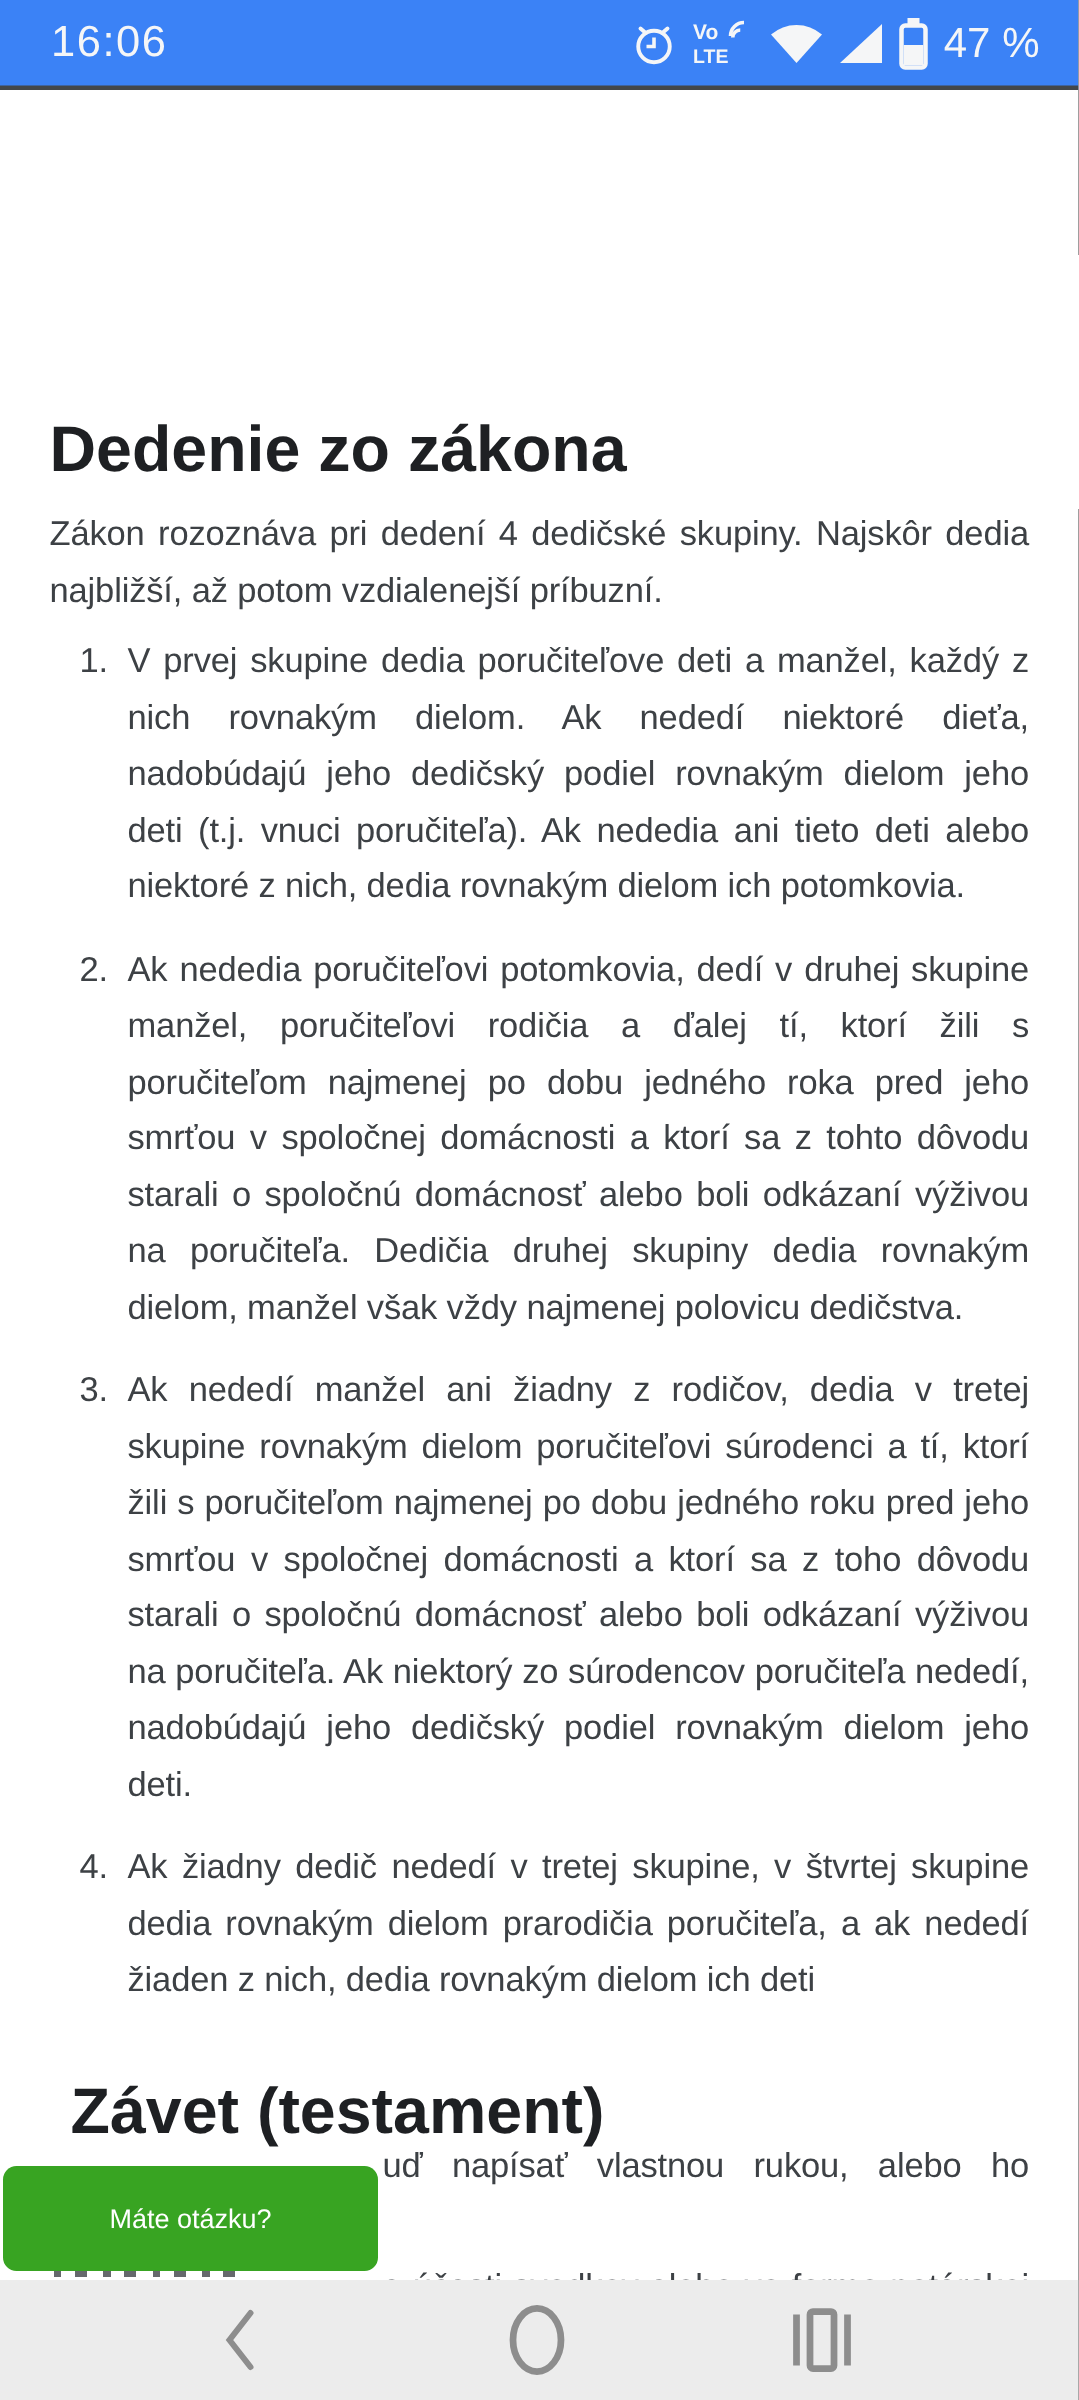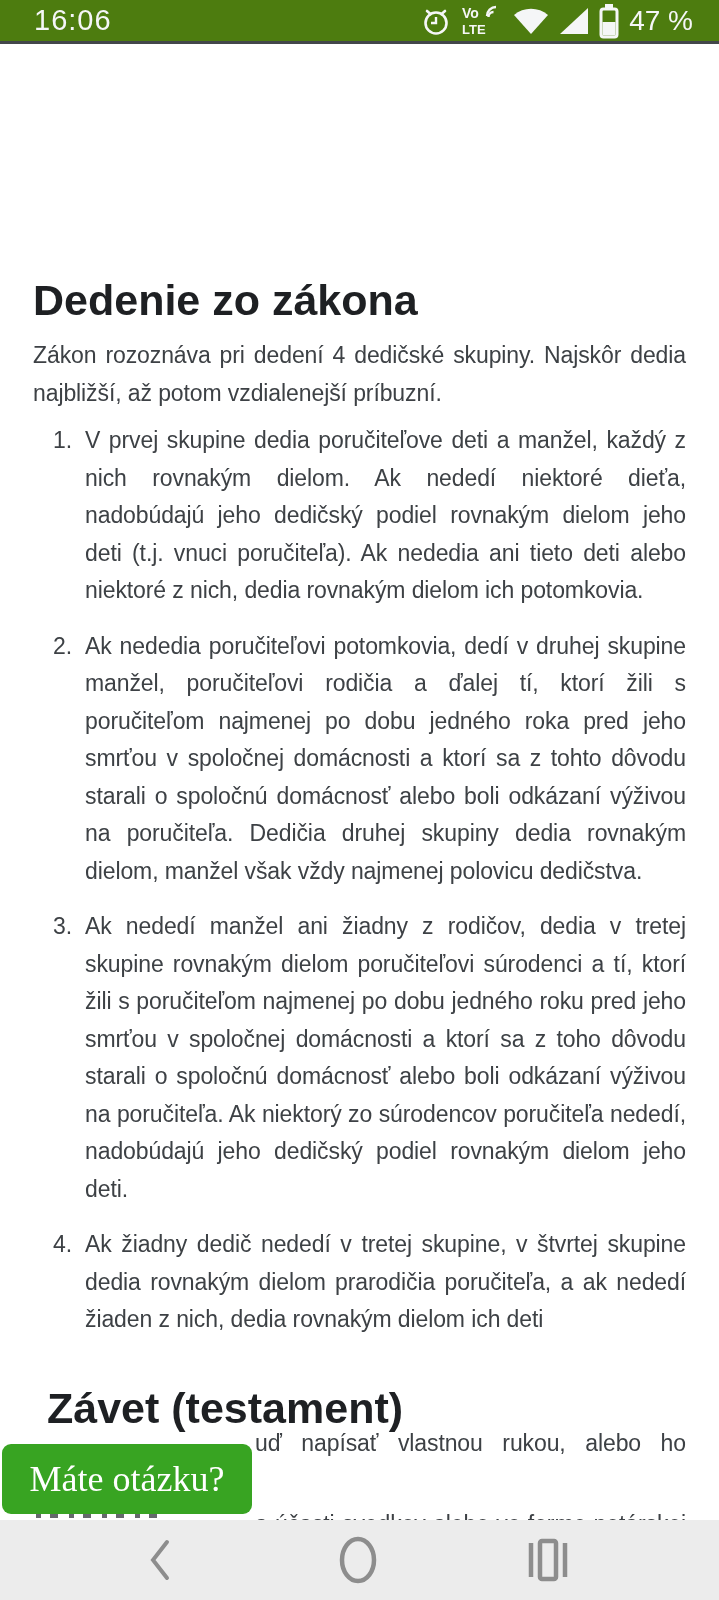--- a/index.html
+++ b/index.html
@@ -2,21 +2,21 @@
 <html><head>
 <meta charset="utf-8">
 <style>
   html,body{margin:0;padding:0;background:#555;}
   .screen{
     position:relative;width:719px;height:1600px;background:#ffffff;
     font-family:"Liberation Sans","DejaVu Sans",sans-serif;overflow:hidden;margin:0 auto;
   }
   
   .status-bar{
-    position:absolute;top:0;left:0;width:719px;height:44px;background:#4d7c0f;
+    position:absolute;top:0;left:0;width:719px;height:60px;background:#3b82f6;
     border-bottom:3px solid #43474a;box-sizing:border-box;
     display:flex;align-items:center;justify-content:space-between;
     color:#f5f6f7;
   }
   .status-time{margin-left:34px;font-size:29px;font-weight:400;letter-spacing:1px;}
   .status-right{display:flex;align-items:center;gap:9px;margin-right:26px;}
   .status-right svg{display:block;}
   .battery-pct{font-size:28px;font-weight:400;}
   
   .abs{position:absolute;box-sizing:border-box;}
@@ -44,21 +44,21 @@
   .frag-2{top:1506px;left:255px;width:431px;}
   .clipped-marks{
     top:1511px;left:36px;width:132px;height:7px;
     background:repeating-linear-gradient(90deg,#4a4e52 0 5px,transparent 5px 14px,#4a4e52 14px 22px,transparent 22px 33px);
     opacity:.85;
   }
   
   .chat-button{
     position:absolute;left:2px;top:1444px;width:250px;height:70px;
     background:#38a422;border:none;border-radius:9px;cursor:pointer;
-    color:#ffffff;font-size:36px;font-family:Liberation Serif, serif;
+    color:#ffffff;font-size:18px;font-family:Liberation Sans, sans-serif;
     display:flex;align-items:center;justify-content:center;
   }
   
   .nav-bar{
     position:absolute;left:0;top:1520px;width:719px;height:80px;background:#ececec;
     display:flex;align-items:center;
   }
   .nav-btn{flex:none;position:absolute;top:0;height:80px;width:110px;transform:translateX(-50%);
     display:flex;align-items:center;justify-content:center;background:transparent;border:none;cursor:pointer;}
   .nav-back{left:160px;}

